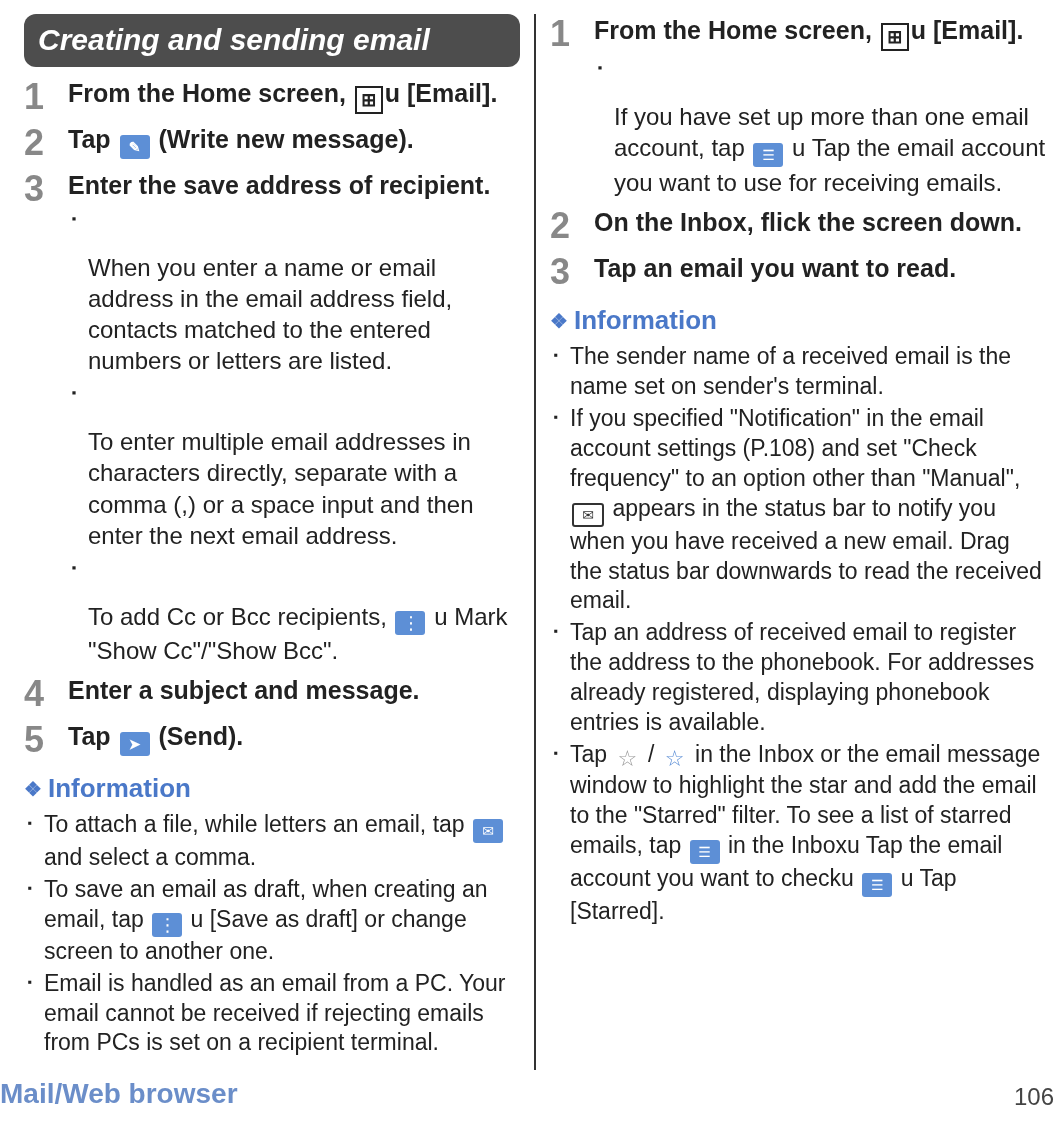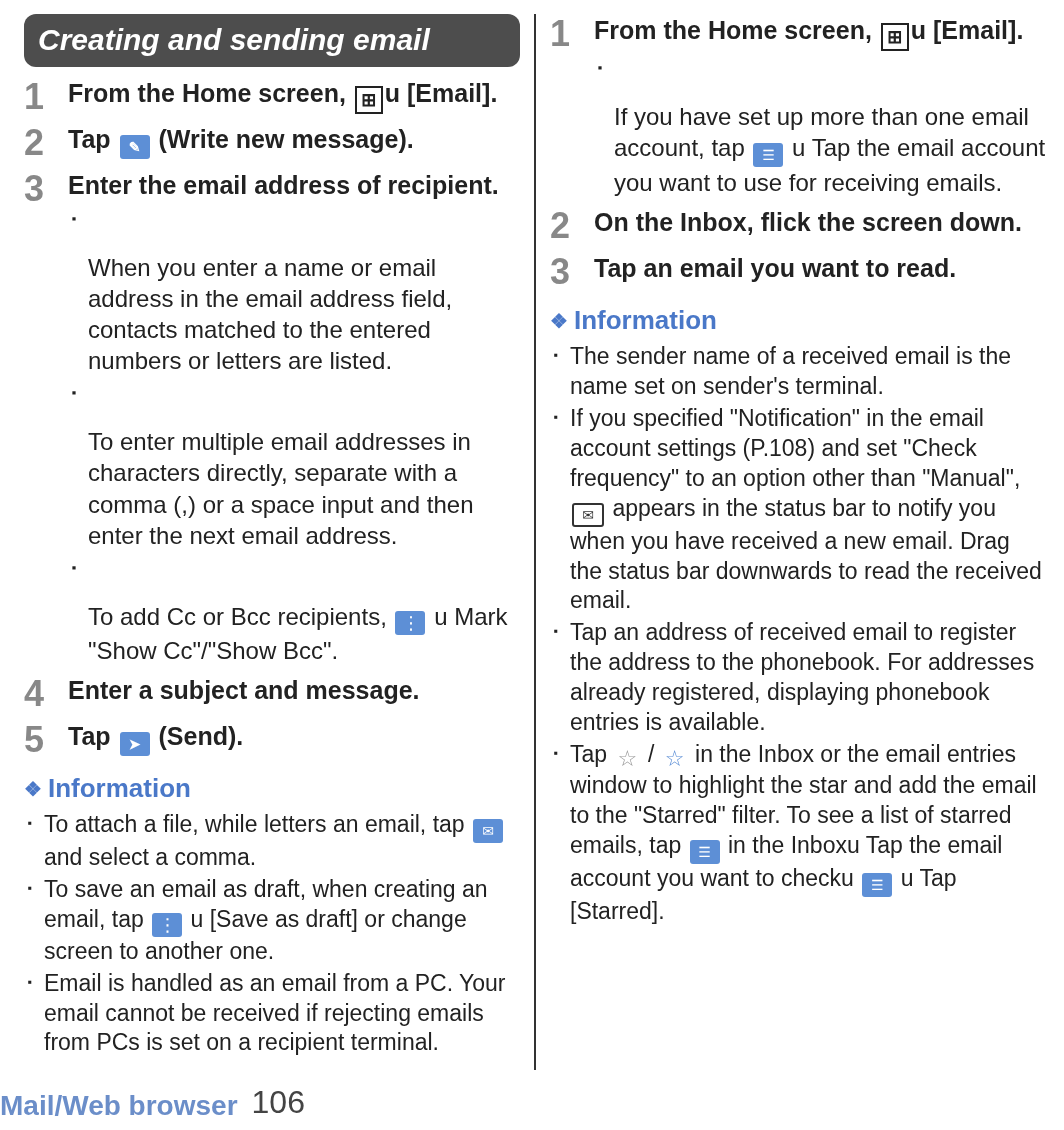--- a/index.html
+++ b/index.html
@@ -124,38 +124,38 @@
     height: 20px;
   }
   .icon.star-outline {
     background: transparent;
     color: #999;
     width: 24px;
     font-size: 22px;
   }
   .footer {
     position: absolute;
-    bottom: 0;
+    bottom: 12px;
     right: 0;
     left: 0;
     height: 50px;
     display: flex;
-    justify-content: flex-start;
+    justify-content: space-between;
     align-items: flex-end;
     padding-right: 10px;
     padding-bottom: 6px;
   }
   .footer-label {
     color: #6b8ec9;
     font-weight: bold;
     font-size: 28px;
     margin-right: 14px;
   }
   .footer-page {
-    font-size: 32px;
+    font-size: 24px;
     color: #444;
   }
 </style>
 </head>
 <body>
 
 <div class="page">
 
   <div class="col">
     <div class="section-header">Creating and sending email</div>
@@ -177,21 +177,21 @@
           <span>Tap </span>
           <span class="icon">✎</span>
           <span> (Write new message).</span>
         </span>
       </div>
     </div>
 
     <div class="step">
       <div class="step-num">3</div>
       <div class="step-body">
-        <div class="step-title">Enter the email address of recipient.</div>
+        <div class="step-title">Enter the save address of recipient.</div>
         <div class="sub">
           <span class="sub-bullet">･</span>
           <span class="sub-text">When you enter a name or email address in the email address field, contacts matched to the entered numbers or letters are listed.</span>
         </div>
         <div class="sub">
           <span class="sub-bullet">･</span>
           <span class="sub-text">To enter multiple email addresses in characters directly, separate with a comma (,) or a space input and then enter the next email address.</span>
         </div>
         <div class="sub">
           <span class="sub-bullet">･</span>
@@ -304,21 +304,21 @@
       <span class="info-bullet">･</span>
       <span class="info-text">Tap an address of received email to register the address to the phonebook. For addresses already registered, displaying phonebook entries is available.</span>
     </div>
     <div class="info-item">
       <span class="info-bullet">･</span>
       <span class="info-text">
         <span>Tap  </span>
         <span class="icon star-outline">☆</span>
         <span> / </span>
         <span class="icon star-outline" style="color:#5d8fd6">☆</span>
-        <span> in the Inbox or the email entries window to highlight the star and add the email to the "Starred" filter. To see a list of starred emails, tap </span>
+        <span> in the Inbox or the email message window to highlight the star and add the email to the "Starred" filter. To see a list of starred emails, tap </span>
         <span class="icon">☰</span>
         <span> in the Inboxu Tap the email account you want to checku </span>
         <span class="icon">☰</span>
         <span>u Tap [Starred].</span>
       </span>
     </div>
   </div>
 </div>
 
 <div class="footer">

